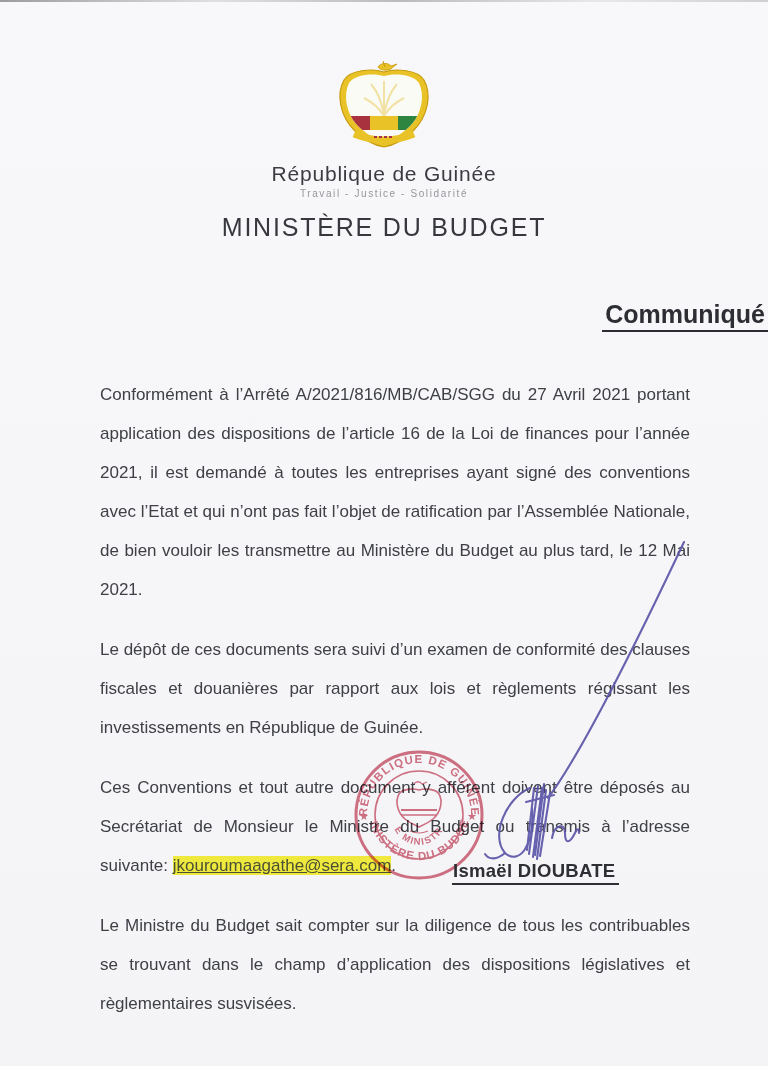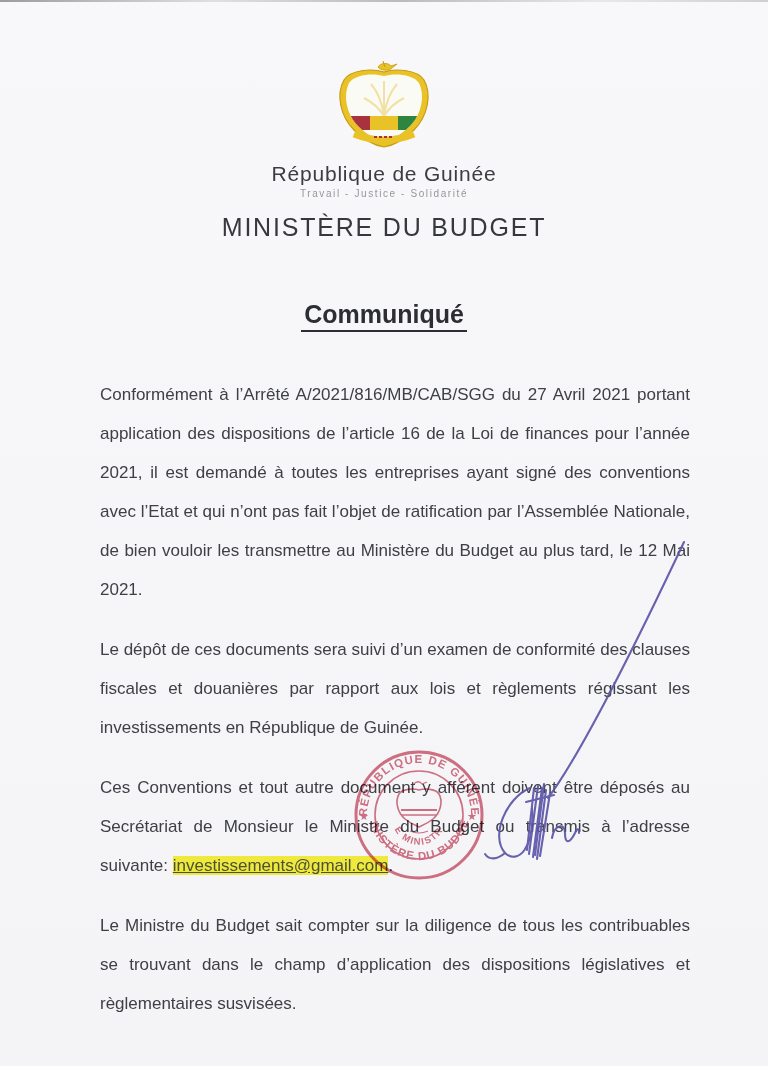--- a/index.html
+++ b/index.html
@@ -14,21 +14,21 @@
   }
   .scan-edge{
     position:absolute;top:0;left:0;right:0;height:2px;
     background:linear-gradient(90deg,rgba(45,45,50,.45),rgba(45,45,50,.12) 28%,rgba(45,45,50,.3) 52%,rgba(45,45,50,.08) 78%,rgba(45,45,50,.2));
   }
   .header{padding-top:58px;text-align:center;line-height:1;}
   .emblem{display:inline-block;}
   .republic{font-size:21px;letter-spacing:.8px;color:#3c3d42;margin-top:8px;}
   .motto{font-size:10px;letter-spacing:1.6px;color:#96979c;margin-top:5px;}
   .ministry{font-size:25px;letter-spacing:1.8px;color:#37383d;margin-top:16px;}
-  .title-row{margin-top:60px;text-align:center;}
+  .title-row{margin-top:60px;text-align:right;}
   .title-text{
     font-size:25px;font-weight:600;color:#2d2e33;
     border-bottom:2.5px solid #2d2e33;padding:0 3px 2px;
   }
   .body-text{margin:46px 78px 0 100px;}
   .body-text p{
     font-size:17px;line-height:39px;margin:0 0 21px 0;
     text-align:justify;color:#3f4046;
   }
   .email{
@@ -90,21 +90,21 @@
     <div class="ministry">MINISTÈRE DU BUDGET</div>
   </div>
 
   <div class="title-row">
     <span class="title-text">Communiqué</span>
   </div>
 
   <div class="body-text">
     <p>Conformément à l’Arrêté A/2021/816/MB/CAB/SGG du 27 Avril 2021 portant application des dispositions de l’article 16 de la Loi de finances pour l’année 2021, il est demandé à toutes les entreprises ayant signé des conventions avec l’Etat et qui n’ont pas fait l’objet de ratification par l’Assemblée Nationale, de bien vouloir les transmettre au Ministère du Budget au plus tard, le 12 Mai 2021.</p>
     <p>Le dépôt de ces documents sera suivi d’un examen de conformité des clauses fiscales et douanières par rapport aux lois et règlements régissant les investissements en République de Guinée.</p>
-    <p><span>Ces Conventions et tout autre document y afférent doivent être déposés au Secrétariat de Monsieur le Ministre du Budget ou transmis à l’adresse suivante: </span><a href="#" class="email">investissements@gmail.com</a><span>.</span></p>
+    <p><span>Ces Conventions et tout autre document y afférent doivent être déposés au Secrétariat de Monsieur le Ministre du Budget ou transmis à l’adresse suivante: </span><a href="#" class="email">jkouroumaagathe@sera.com</a><span>.</span></p>
     <p>Le Ministre du Budget sait compter sur la diligence de tous les contribuables se trouvant dans le champ d’application des dispositions législatives et règlementaires susvisées.</p>
   </div>
 
   <svg class="stamp" width="134" height="134" viewBox="0 0 134 134">
     <defs>
       <path id="stampArcTop" d="M15,67 A52,52 0 1 1 119,67"></path>
       <path id="stampArcBottom" d="M17,71 A51,51 0 0 0 117,71"></path>
       <path id="stampArcCenter" d="M42,80 A27,27 0 0 0 92,80"></path>
     </defs>
     <g stroke="#cf5f74" fill="none">
@@ -141,13 +141,16 @@
       <path d="M74,252 L65,321"></path>
       <path d="M78,254 L69,323"></path>
       <path d="M82,257 L72,320"></path>
       <path d="M66,252 L59,314"></path>
       <path d="M76,248 L67,319"></path>
       <path d="M58,266 L86,259"></path>
       <path d="M84,302 C86,289 97,286 97,297 C97,307 101,309 107,297 C109,292 111,292 111,297"></path>
     </g>
   </svg>
 
+  <div class="signatory">
+    <span>Ismaël DIOUBATE</span>
+  </div>
 </div>
 
 </body></html>

